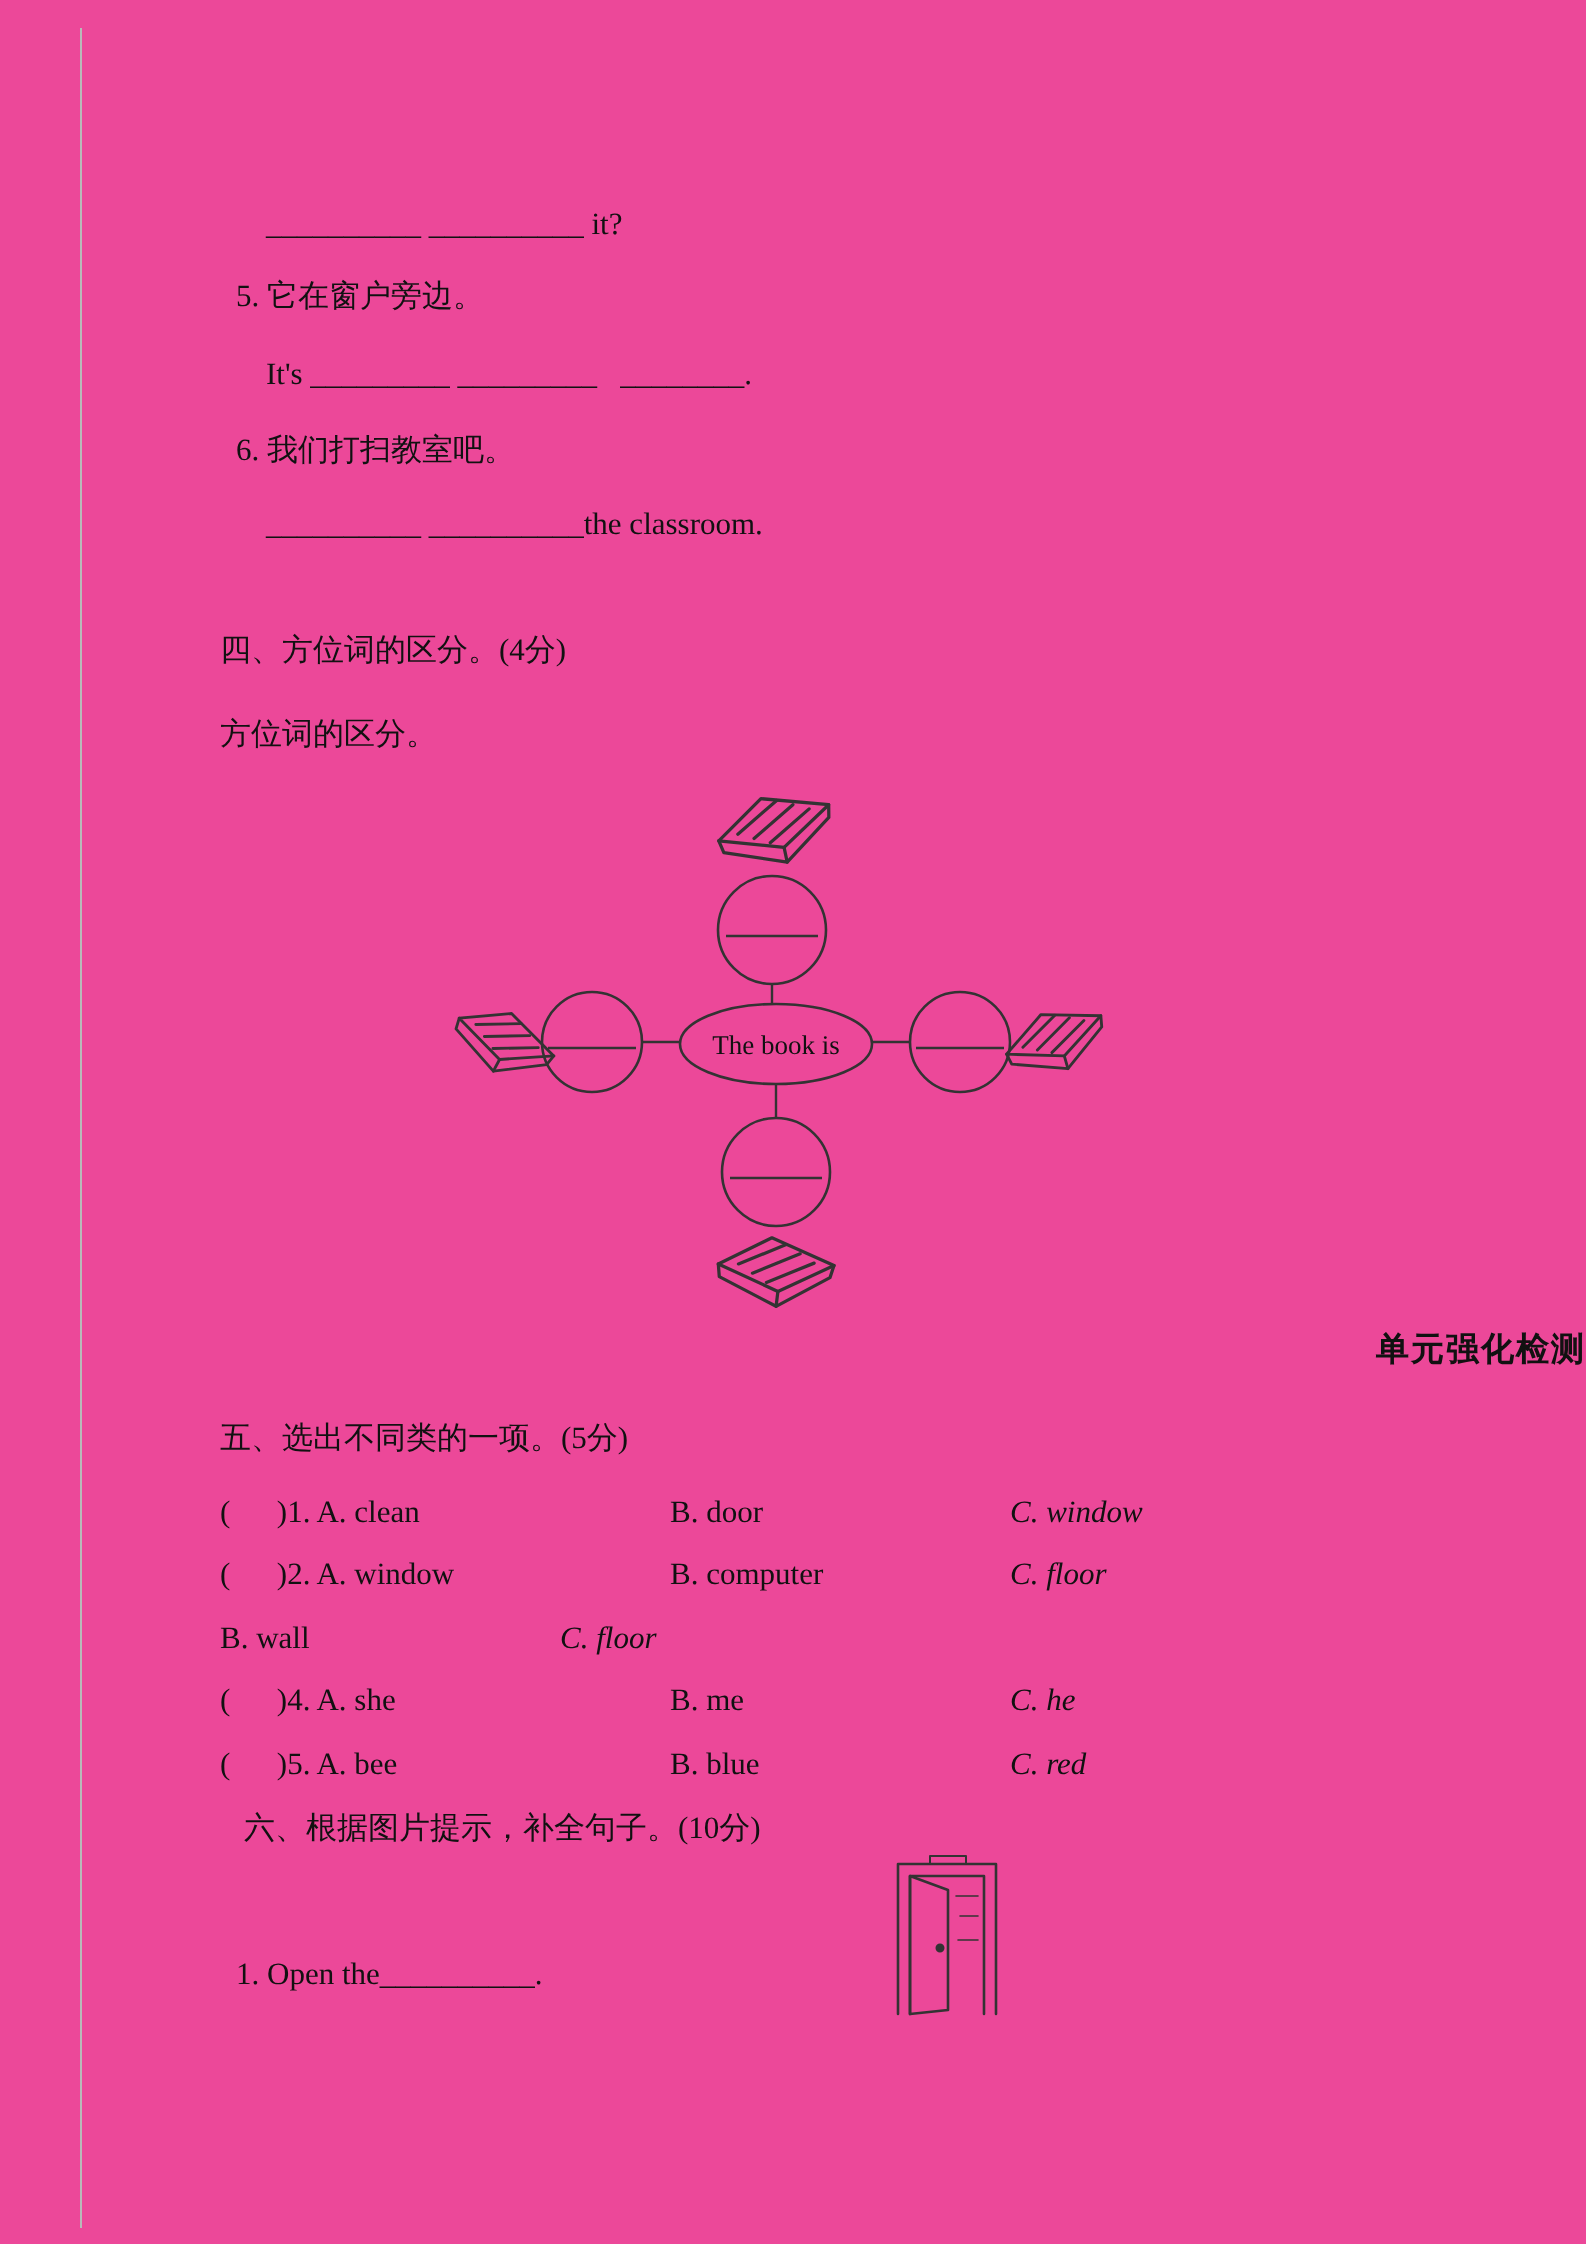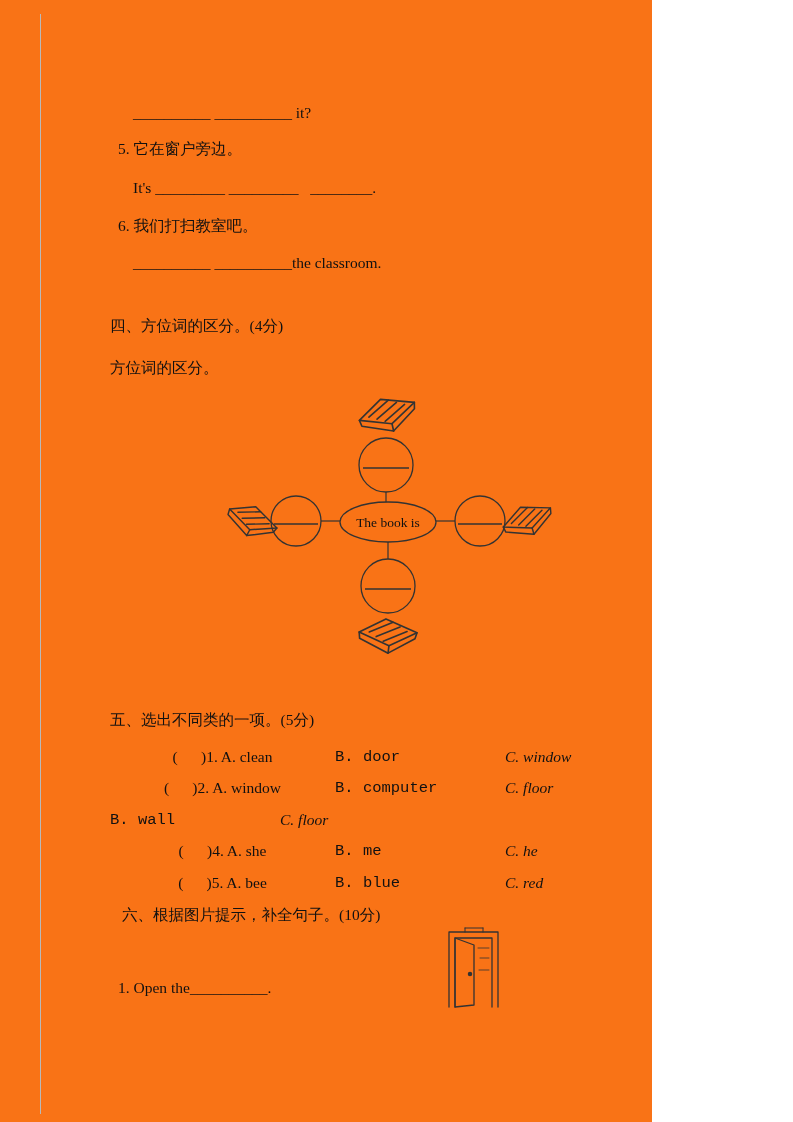--- a/index.html
+++ b/index.html
@@ -1,19 +1,19 @@
 <!DOCTYPE html>
 <html><head>
 <meta charset="utf-8">
 <style>
   html,body { margin:0; padding:0; background:#ffffff; }
   .page {
     position:relative;
-    width:652px; height:1122px;
-    background:#f97316;
+    width:793px; height:1122px;
+    background:#ec4899;
     font-family:"Liberation Serif","DejaVu Serif",serif;
     color:#000;
     overflow:hidden;
   }
   .t {
     position:absolute;
     font-size:15.5px;
     line-height:1.25;
     white-space:pre;
     color:#111;
@@ -32,22 +32,22 @@
   .diagram { position:absolute; left:215px; top:388px; }
   .door-img { position:absolute; left:443px; top:926px; }
   .choices {
     position:absolute;
     left:110px; top:748px;
     display:flex; flex-direction:column;
     font-size:15.5px;
     color:#111;
   }
   .crow { display:flex; height:31.4px; align-items:flex-start; }
-  .c1 { width:225px; white-space:pre;text-align:center; }
-  .c2 { width:170px; white-space:pre;font-family:Liberation Mono, monospace; }
+  .c1 { width:225px; white-space:pre; }
+  .c2 { width:170px; white-space:pre; }
   .c3 { white-space:pre;font-style:italic; }
   svg text { font-family:"Liberation Serif","DejaVu Serif",serif; }
 </style>
 </head>
 <body>
 
 <div class="page">
 
   <div class="margin-line"></div>
 

